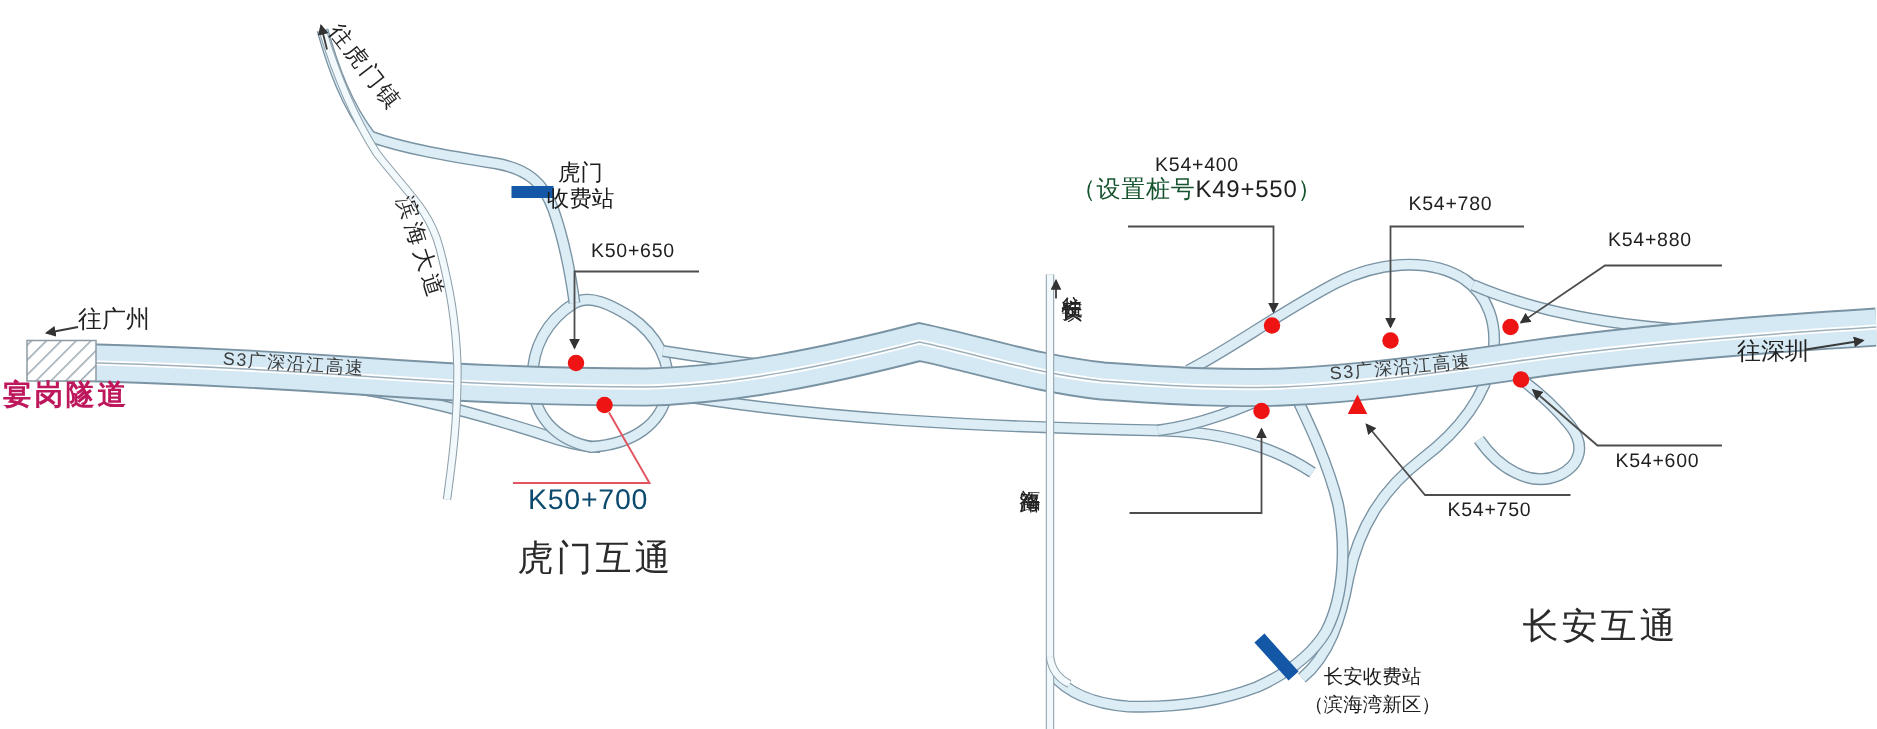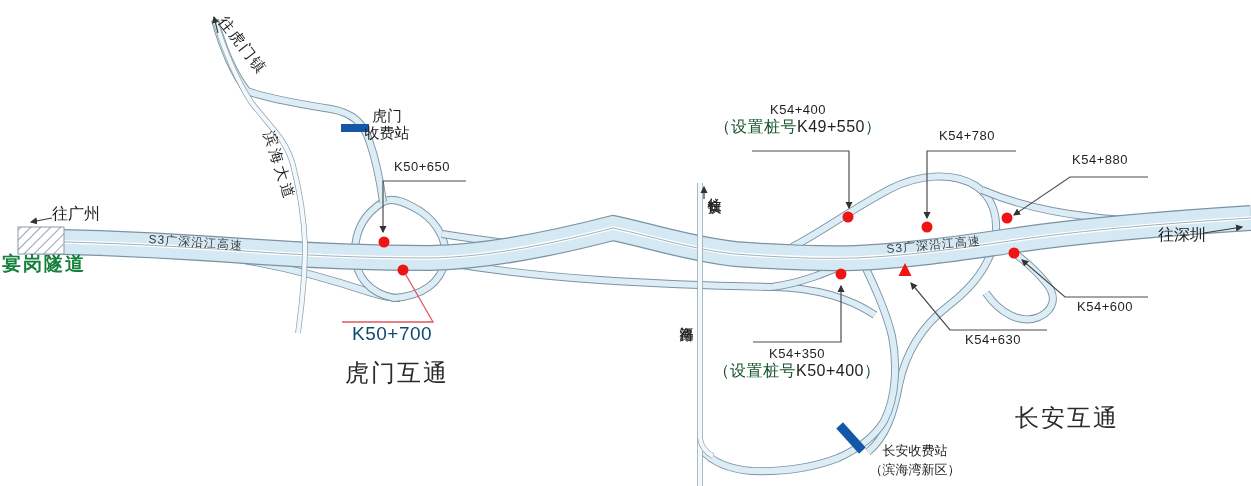--- a/index.html
+++ b/index.html
@@ -6,21 +6,21 @@
   .canvas{
     position:relative;width:1251px;height:486px;background:#fff;overflow:hidden;
     font-family:"Liberation Sans","DejaVu Sans",sans-serif;color:#1f1f1f;
   }
   .canvas svg{position:absolute;left:0;top:0;}
   .lbl{position:absolute;white-space:nowrap;line-height:1.15;}
   .k{font-size:13px;color:#1f1f1f;letter-spacing:0.5px;}
   .k-red{font-size:19px;color:#0c4a6e;letter-spacing:0.5px;}
   .dir{font-size:16px;color:#222;}
   .ic-name{font-size:24px;color:#2b2b2b;letter-spacing:2px;font-weight:500;}
-  .tunnel-name{font-size:19px;color:#15803d;font-weight:bold;letter-spacing:2px;}
+  .tunnel-name{font-size:19px;color:#be185d;font-weight:bold;letter-spacing:2px;}
   .toll{font-size:15px;color:#1c1c1c;text-align:center;line-height:17px;}
   .toll2{font-size:13px;color:#1c1c1c;text-align:center;line-height:19px;margin-top:12px;}
   .s3{font-size:12px;color:#3c3c3c;letter-spacing:1px;}
   .rot{transform-origin:0 0;}
   .v-text{writing-mode:vertical-rl;text-orientation:upright;font-size:14px;color:#222;letter-spacing:1px;}
   .kblock{text-align:center;}
   .kblock .note{font-size:16px;letter-spacing:0.5px;}
   .note-gray{color:#14532d;}
   .note-num{color:#1f1f1f;}
   
@@ -154,26 +154,22 @@
   <div class="lbl kblock" style="left:712px;top:103px;width:172px;">
     <div class="k">K54+400</div>
     <div class="note"><span class="note-gray">（设置桩号</span><span class="note-num">K49+550</span><span class="note-gray">）</span></div>
   </div>
 
   <div class="lbl s3 rot" style="left:886px;top:243px;transform:rotate(-5deg);">S3广深沿江高速</div>
   <div class="lbl k" style="left:939px;top:129px;">K54+780</div>
   <div class="lbl k" style="left:1072px;top:153px;">K54+880</div>
   <div class="lbl dir" style="left:1158px;top:226px;">往深圳</div>
   <div class="lbl k" style="left:1077px;top:300px;">K54+600</div>
-  <div class="lbl k" style="left:965px;top:333px;">K54+630</div>
+  <div class="lbl k" style="left:965px;top:333px;">K54+750</div>
 
-  <div class="lbl kblock" style="left:712px;top:347px;width:170px;">
-    <div class="k">K54+350</div>
-    <div class="note"><span class="note-gray">（设置桩号</span><span class="note-num">K50+400</span><span class="note-gray">）</span></div>
-  </div>
 
   <div class="lbl toll2" style="left:862px;top:429px;width:106px;">
     <div>长安收费站</div>
     <div>（滨海湾新区）</div>
   </div>
 
   <div class="lbl ic-name" style="left:1015px;top:404px;">长安互通</div>
 
 </div>
 

